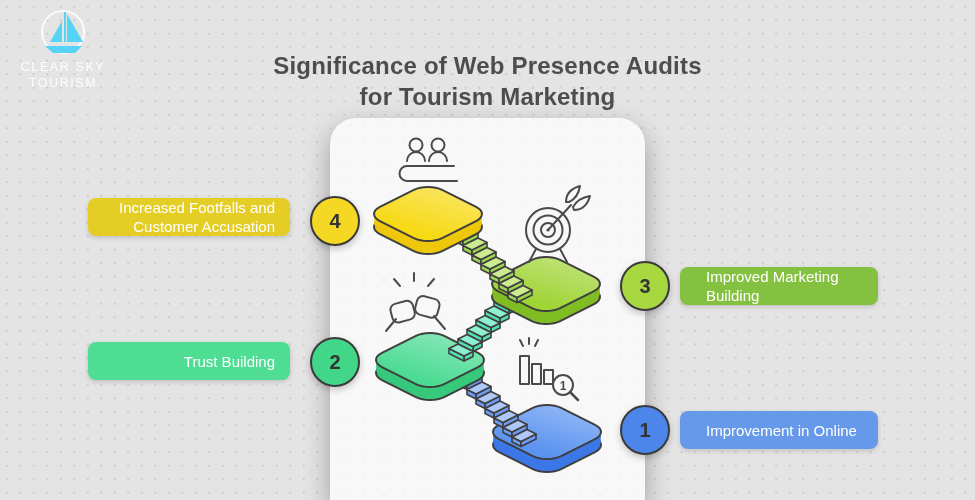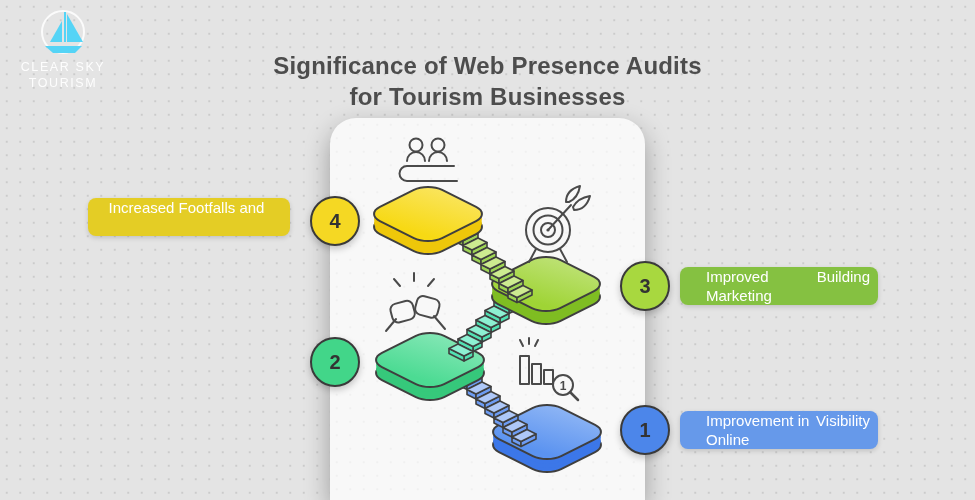--- a/index.html
+++ b/index.html
@@ -20,21 +20,21 @@
     position:absolute;left:330px;top:118px;width:315px;height:382px;
     background-color:#f8f8f8;border-radius:26px 26px 0 0;
     box-shadow:0 10px 26px rgba(0,0,0,.32);
     background-image:radial-gradient(circle,rgba(0,0,0,.032) 1.3px,transparent 1.45px);
     background-size:13.5px 13.5px;z-index:1;
   }
   .card svg{position:absolute;left:0;top:0;}
   .pill{
     position:absolute;height:38px;border-radius:8px;color:#fff;
     font-size:15px;line-height:19px;font-weight:400;
-    display:flex;flex-direction:row;justify-content:center;
+    display:flex;flex-direction:column;justify-content:center;
     box-sizing:border-box;z-index:2;box-shadow:0 2px 5px rgba(0,0,0,.15);
   }
   .pill.left{text-align:right;padding-right:15px;padding-left:10px;}
   .pill.right{text-align:left;padding-left:26px;padding-right:8px;}
   .p4{left:88px;top:198px;width:202px;}
   .p2{left:88px;top:342px;width:202px;}
   .p3{left:680px;top:267px;width:198px;}
   .p1{left:680px;top:411px;width:198px;}
   .ncirc{
     position:absolute;width:50px;height:50px;border-radius:50%;
@@ -62,21 +62,21 @@
       <path d="M 29,42 L 66,42 L 59,49 L 37,49 Z" fill="#55d4f6"></path>
     </svg>
     <div class="logo-text">
       <div>CLEAR SKY</div>
       <div>TOURISM</div>
     </div>
   </div>
 
   <h1 class="title" style="margin:14px">
     <span>Significance of Web Presence Audits</span><br>
-    <span>for Tourism Businesses</span>
+    <span>for Tourism Marketing</span>
   </h1>
 
   <div class="card">
     <svg width="315" height="382" viewBox="0 0 315 382">
       <g id="gen">
           <defs>
             <linearGradient id="gY" x1="0" y1="0" x2="0.25" y2="1">
   <stop offset="0" stop-color="#fae55f"></stop>
               <stop offset="1" stop-color="#f7d914"></stop>
             </linearGradient>
@@ -244,28 +244,32 @@
           <circle cx="233" cy="267" r="10" fill="#f8f8f8"></circle>
           <path d="M 240,274 L 248,282" stroke-width="2.5"></path>
           <text x="233" y="272" text-anchor="middle" font-family="Liberation Sans, sans-serif" font-size="12" font-weight="bold" fill="#4a4a4a" stroke="none">1</text>
         </g>
       </g>
     </svg>
   </div>
 
   <div class="pill left p4" style="background-color: rgb(228, 205, 37);">
     <div>Increased Footfalls and</div>
+    <div>Customer Accusation</div>
+  </div>
+  <div class="pill left p2" style="background-color: rgb(78, 221, 146);">
+    <div>Trust Building</div>
+    <div></div>
   </div>
   <div class="pill right p3" style="background-color: rgb(133, 193, 65);">
     <div>Improved Marketing</div>
     <div>Building</div>
   </div>
   <div class="pill right p1" style="background-color: rgb(102, 153, 234);">
     <div>Improvement in Online</div>
-    <div>Visibility</div>
   </div>
 
   <div class="ncirc c4" style="background-color: rgb(245, 216, 35);">4</div>
   <div class="ncirc c2" style="background-color: rgb(66, 214, 137);">2</div>
   <div class="ncirc c3" style="background-color: rgb(168, 216, 63);">3</div>
   <div class="ncirc c1" style="background-color: rgb(76, 134, 234);">1</div>
 
 </div>
 
 </body></html>

